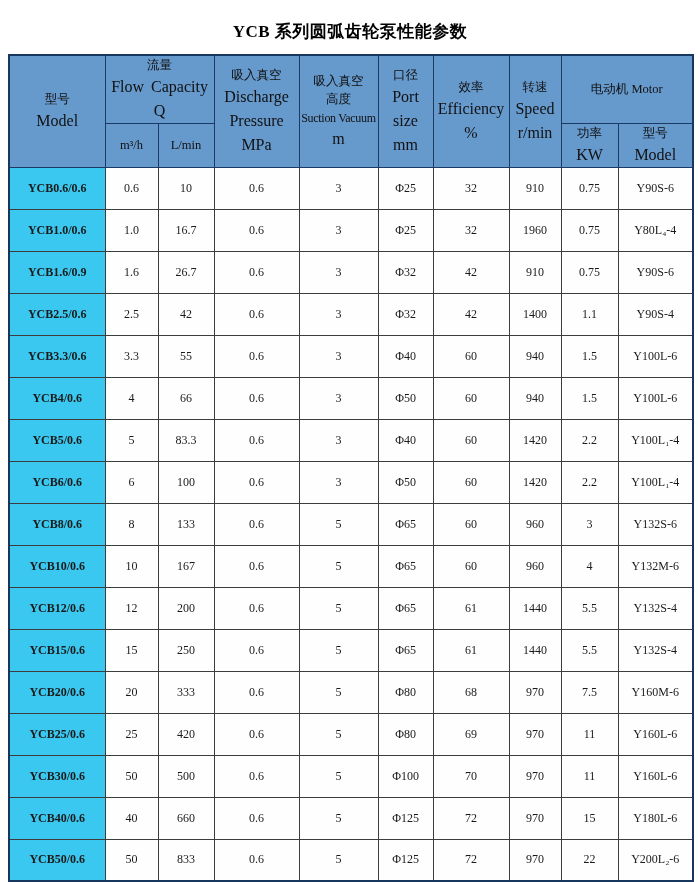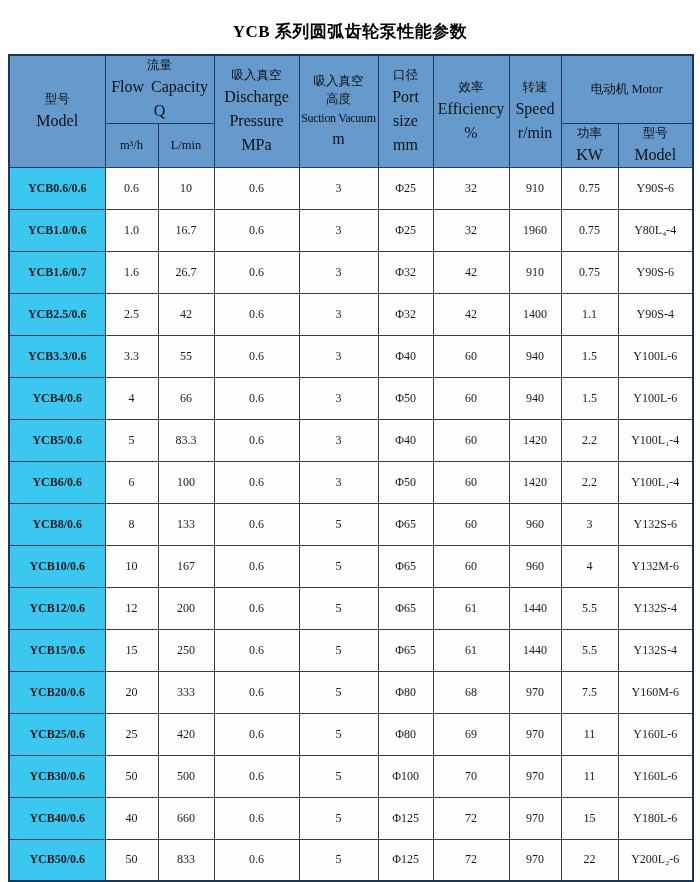--- a/index.html
+++ b/index.html
@@ -131,21 +131,21 @@
     <td>0.6</td>
     <td>3</td>
     <td>Φ25</td>
     <td>32</td>
     <td>1960</td>
     <td>0.75</td>
     <td>Y80L₄-4</td>
   </tr>
 
   <tr>
-    <td class="model">YCB1.6/0.7</td>
+    <td class="model">YCB1.6/0.9</td>
     <td>1.6</td>
     <td>26.7</td>
     <td>0.6</td>
     <td>3</td>
     <td>Φ32</td>
     <td>42</td>
     <td>910</td>
     <td>0.75</td>
     <td>Y90S-6</td>
   </tr>

